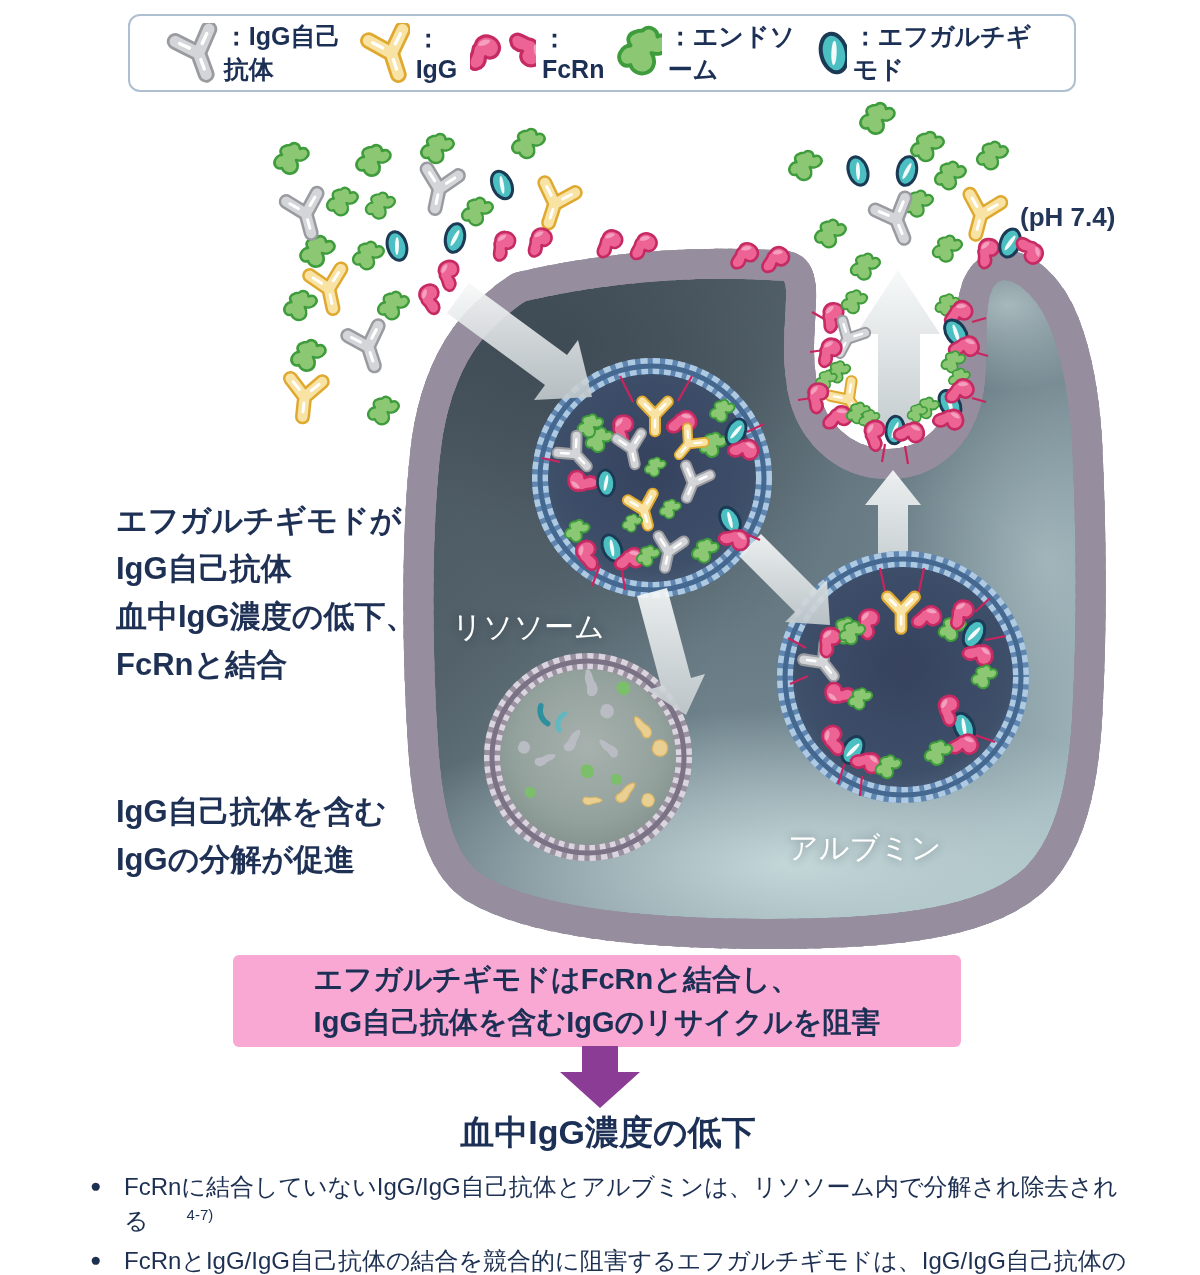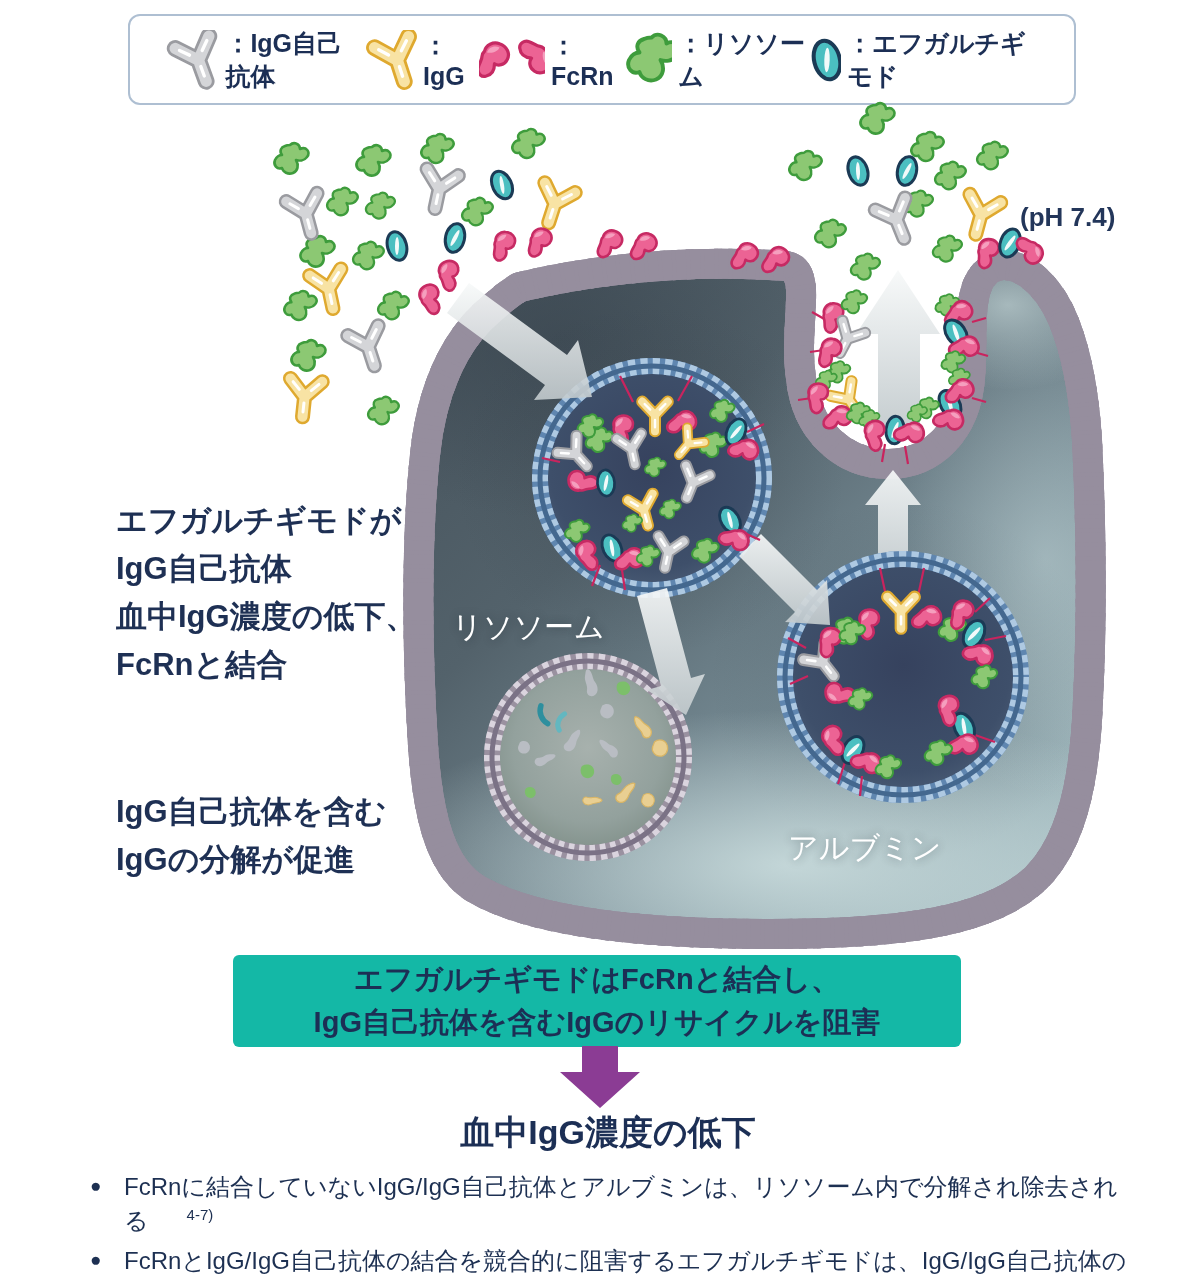--- a/index.html
+++ b/index.html
@@ -1,29 +1,29 @@
 <!DOCTYPE html>
 <html><head>
 <meta charset="utf-8">
 <style>
   html,body{margin:0;padding:0;background:#fff;}
   body{width:1200px;height:1275px;position:relative;font-family:"Liberation Sans","DejaVu Sans",sans-serif;overflow:hidden;}
   .abs{position:absolute;}
   
-  .legend{left:128px;top:14px;width:948px;height:91px;border:2.5px solid #aebfd2;border-radius:12px;
+  .legend{left:128px;top:14px;width:948px;height:78px;border:2.5px solid #aebfd2;border-radius:12px;
     display:flex;align-items:center;justify-content:space-between;padding:15px 34px;box-sizing:border-box;background:#fff;}
   .legend-item{display:flex;align-items:center;gap:6px;}
   .legend-label{font-size:25px;font-weight:700;color:#1c2f55;letter-spacing:0;}
   
   .navy{color:#1e3054;}
   .caption{font-size:31px;font-weight:700;line-height:1.55;white-space:pre-line;}
   .organelle-label{font-size:30px;font-weight:400;color:#fff;text-shadow:0 0 10px rgba(20,30,40,.45);}
   .ph-label{font-size:26px;font-weight:600;color:#23365a;}
-  .concl-box{left:233px;top:955px;width:728px;height:92px;background:#14b8a6;border-radius:6px;
-    display:flex;align-items:center;justify-content:center;text-align:center;}
+  .concl-box{left:233px;top:955px;width:728px;height:92px;background:#f9a8d4;border-radius:6px;
+    display:flex;align-items:center;justify-content:center;text-align:left;}
   .concl-box div{font-size:29px;font-weight:700;line-height:1.5;white-space:pre-line;color:#1c2f55;}
   .result{left:0;top:1110px;width:1200px;text-align:center;font-size:34px;font-weight:700;color:#1c2f55;margin-left:8px;}
   .footnotes{left:90px;top:1170px;width:1046px;}
   .fnote{display:flex;font-size:24px;font-weight:500;color:#1d3052;line-height:1.42;margin-bottom:6px;}
   .fnote .marker{width:34px;flex:0 0 34px;font-size:19px;padding-top:3px;}
   sup{font-size:15px;line-height:0;margin-left:38px;}
 </style>
 </head>
 <body>
 
@@ -91,21 +91,21 @@
     <svg width="78" height="52">
       <use href="#fcrn" transform="translate(18,26) scale(1.25)"></use>
       <use href="#fcrn" transform="translate(56,27) rotate(95) scale(1.25)"></use>
     </svg>
     <span class="legend-label">：FcRn</span>
   </div>
   <div class="legend-item">
     <svg width="56" height="56">
         <use href="#alb" transform="translate(28,28) scale(1.5)"></use>
       </svg>
-    <span class="legend-label">：リソソーム</span>
+    <span class="legend-label">：エンドソーム</span>
   </div>
   <div class="legend-item">
     <svg width="42" height="58">
         <use href="#efg" transform="translate(21,29) rotate(-14) scale(1.35)"></use>
       </svg>
     <span class="legend-label">：エフガルチギモド</span>
   </div>
 </div>
 
 <svg class="abs" style="left:0;top:0" width="1200" height="950" viewBox="0 0 1200 950">

